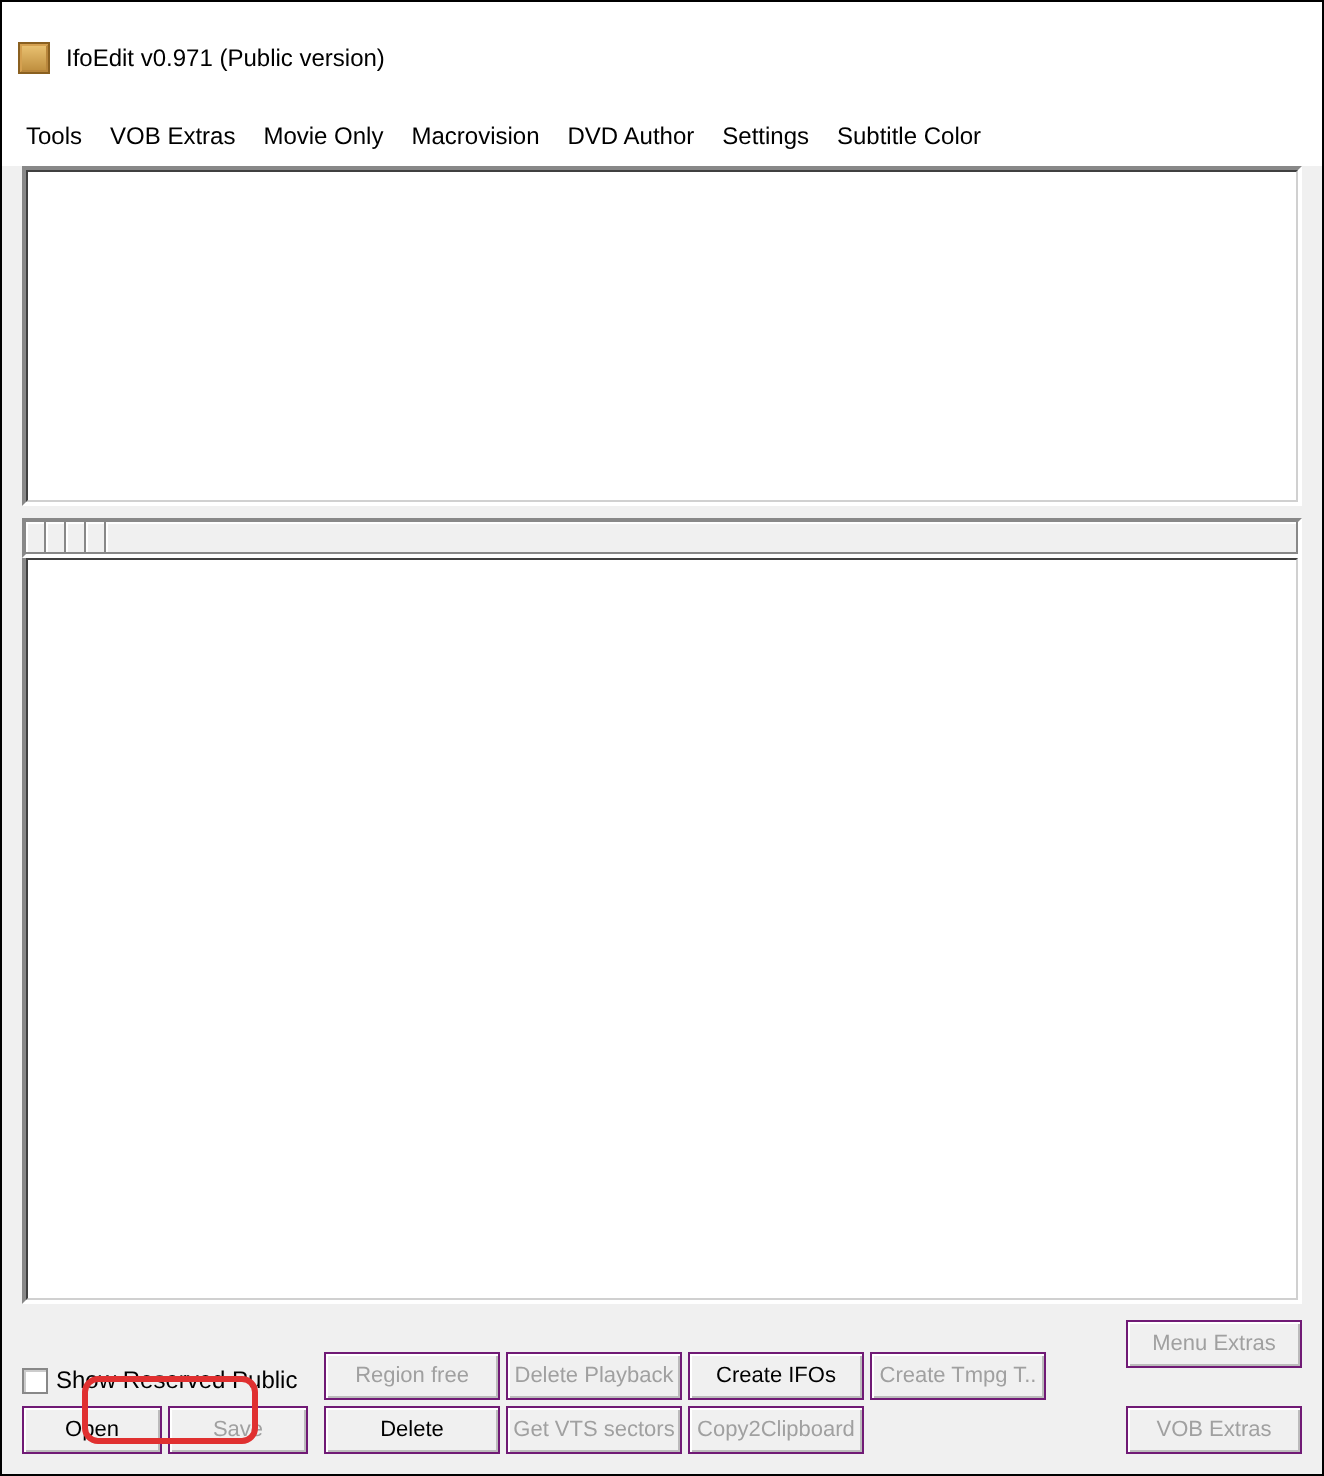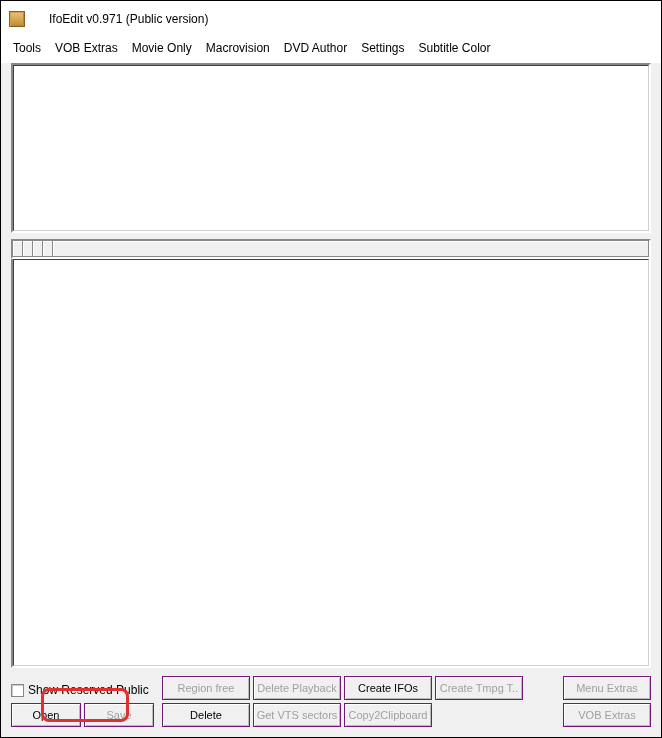--- a/index.html
+++ b/index.html
@@ -19,23 +19,23 @@
       border: 1px solid #000;
       width: 100%;
       height: 100%;
       display: flex;
       flex-direction: column;
       background: #f0f0f0;
     }
     .titlebar {
       display: flex;
       align-items: center;
-      padding: 10px 8px;
-      background: #fff;
-      gap: 24px;
+      padding: 20px 8px;
+      background: #fff;
+      gap: 8px;
     }
     .app-icon {
       width: 16px;
       height: 16px;
       background: linear-gradient(135deg, #d4a050 0%, #d4a050 50%, #b8863c 50%, #b8863c 100%);
       border: 1px solid #8a6020;
       position: relative;
     }
     .app-icon::before {
       content: "";
@@ -163,21 +163,21 @@
       font-family: inherit;
     }
     .btn.disabled {
       color: #a0a0a0;
     }
     .btn.w70 { width: 70px; }
     .btn.w88 { width: 88px; }
     .right-group {
       display: flex;
       flex-direction: column;
-      gap: 3px;
+      gap: 19px;
       margin-left: auto;
     }
     .highlight-box {
       position: absolute;
       border: 3px solid #e03030;
       border-radius: 8px;
       pointer-events: none;
       left: 30px;
       bottom: 5px;
       width: 88px;

